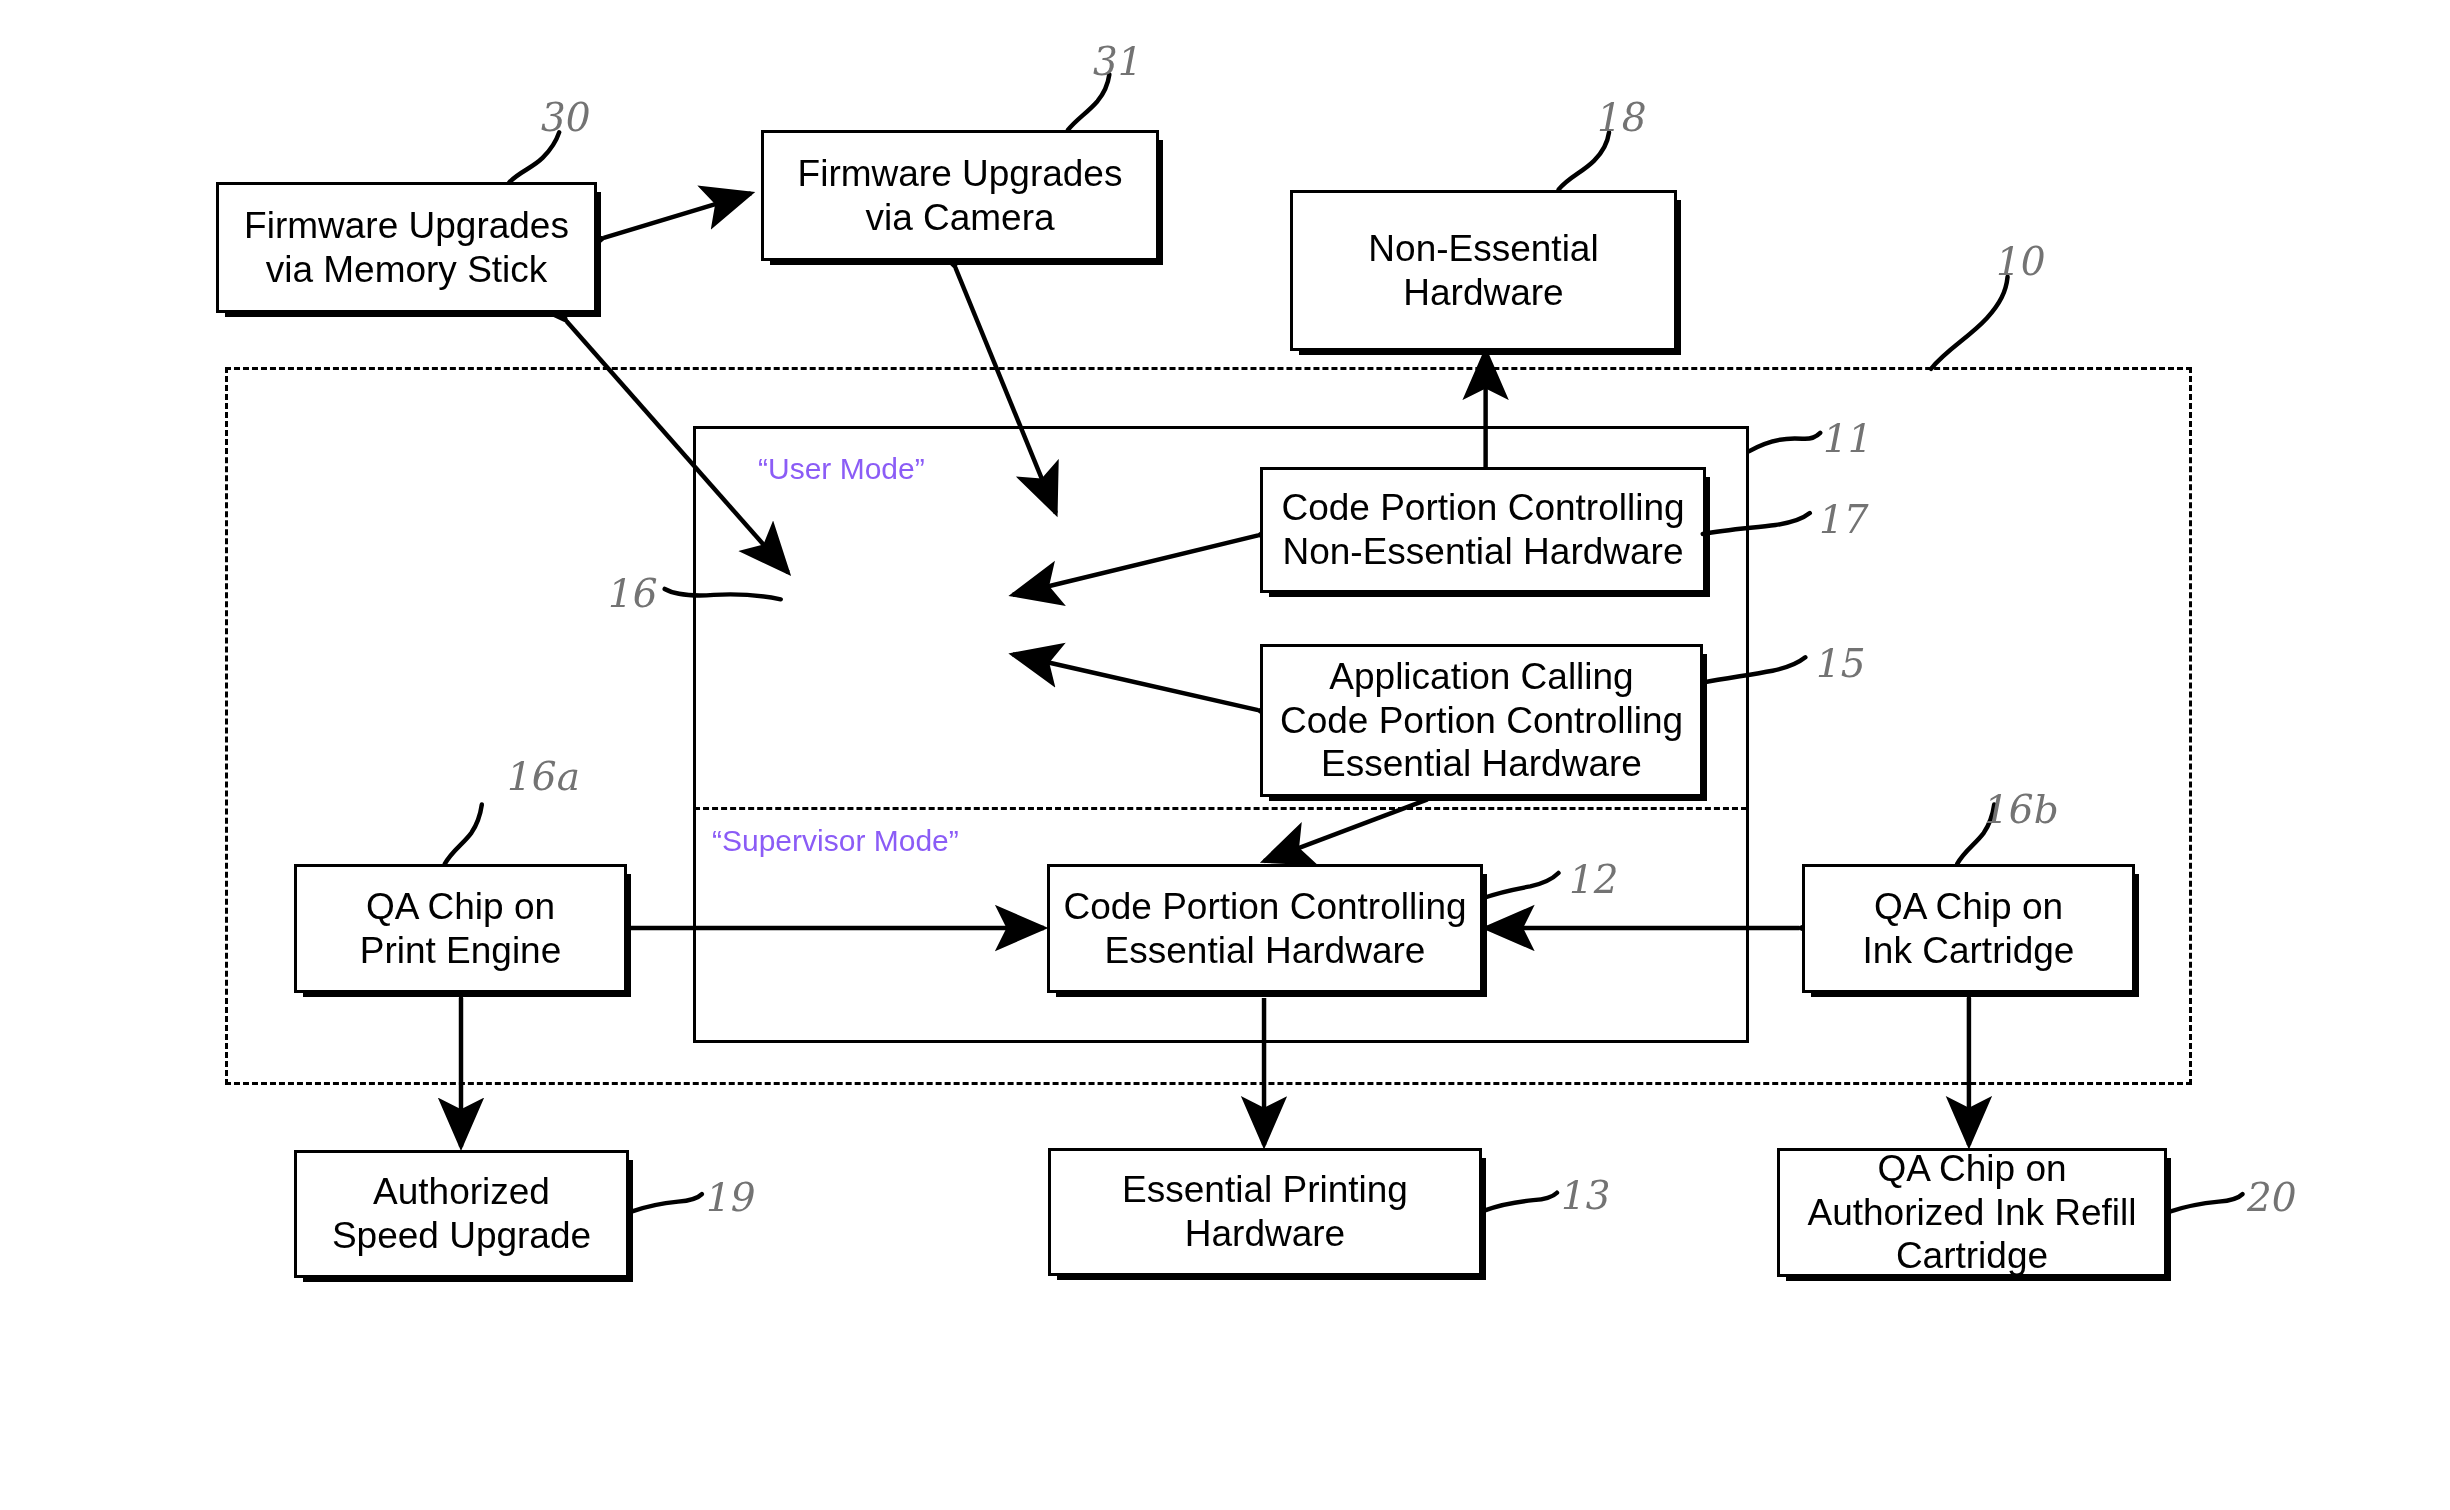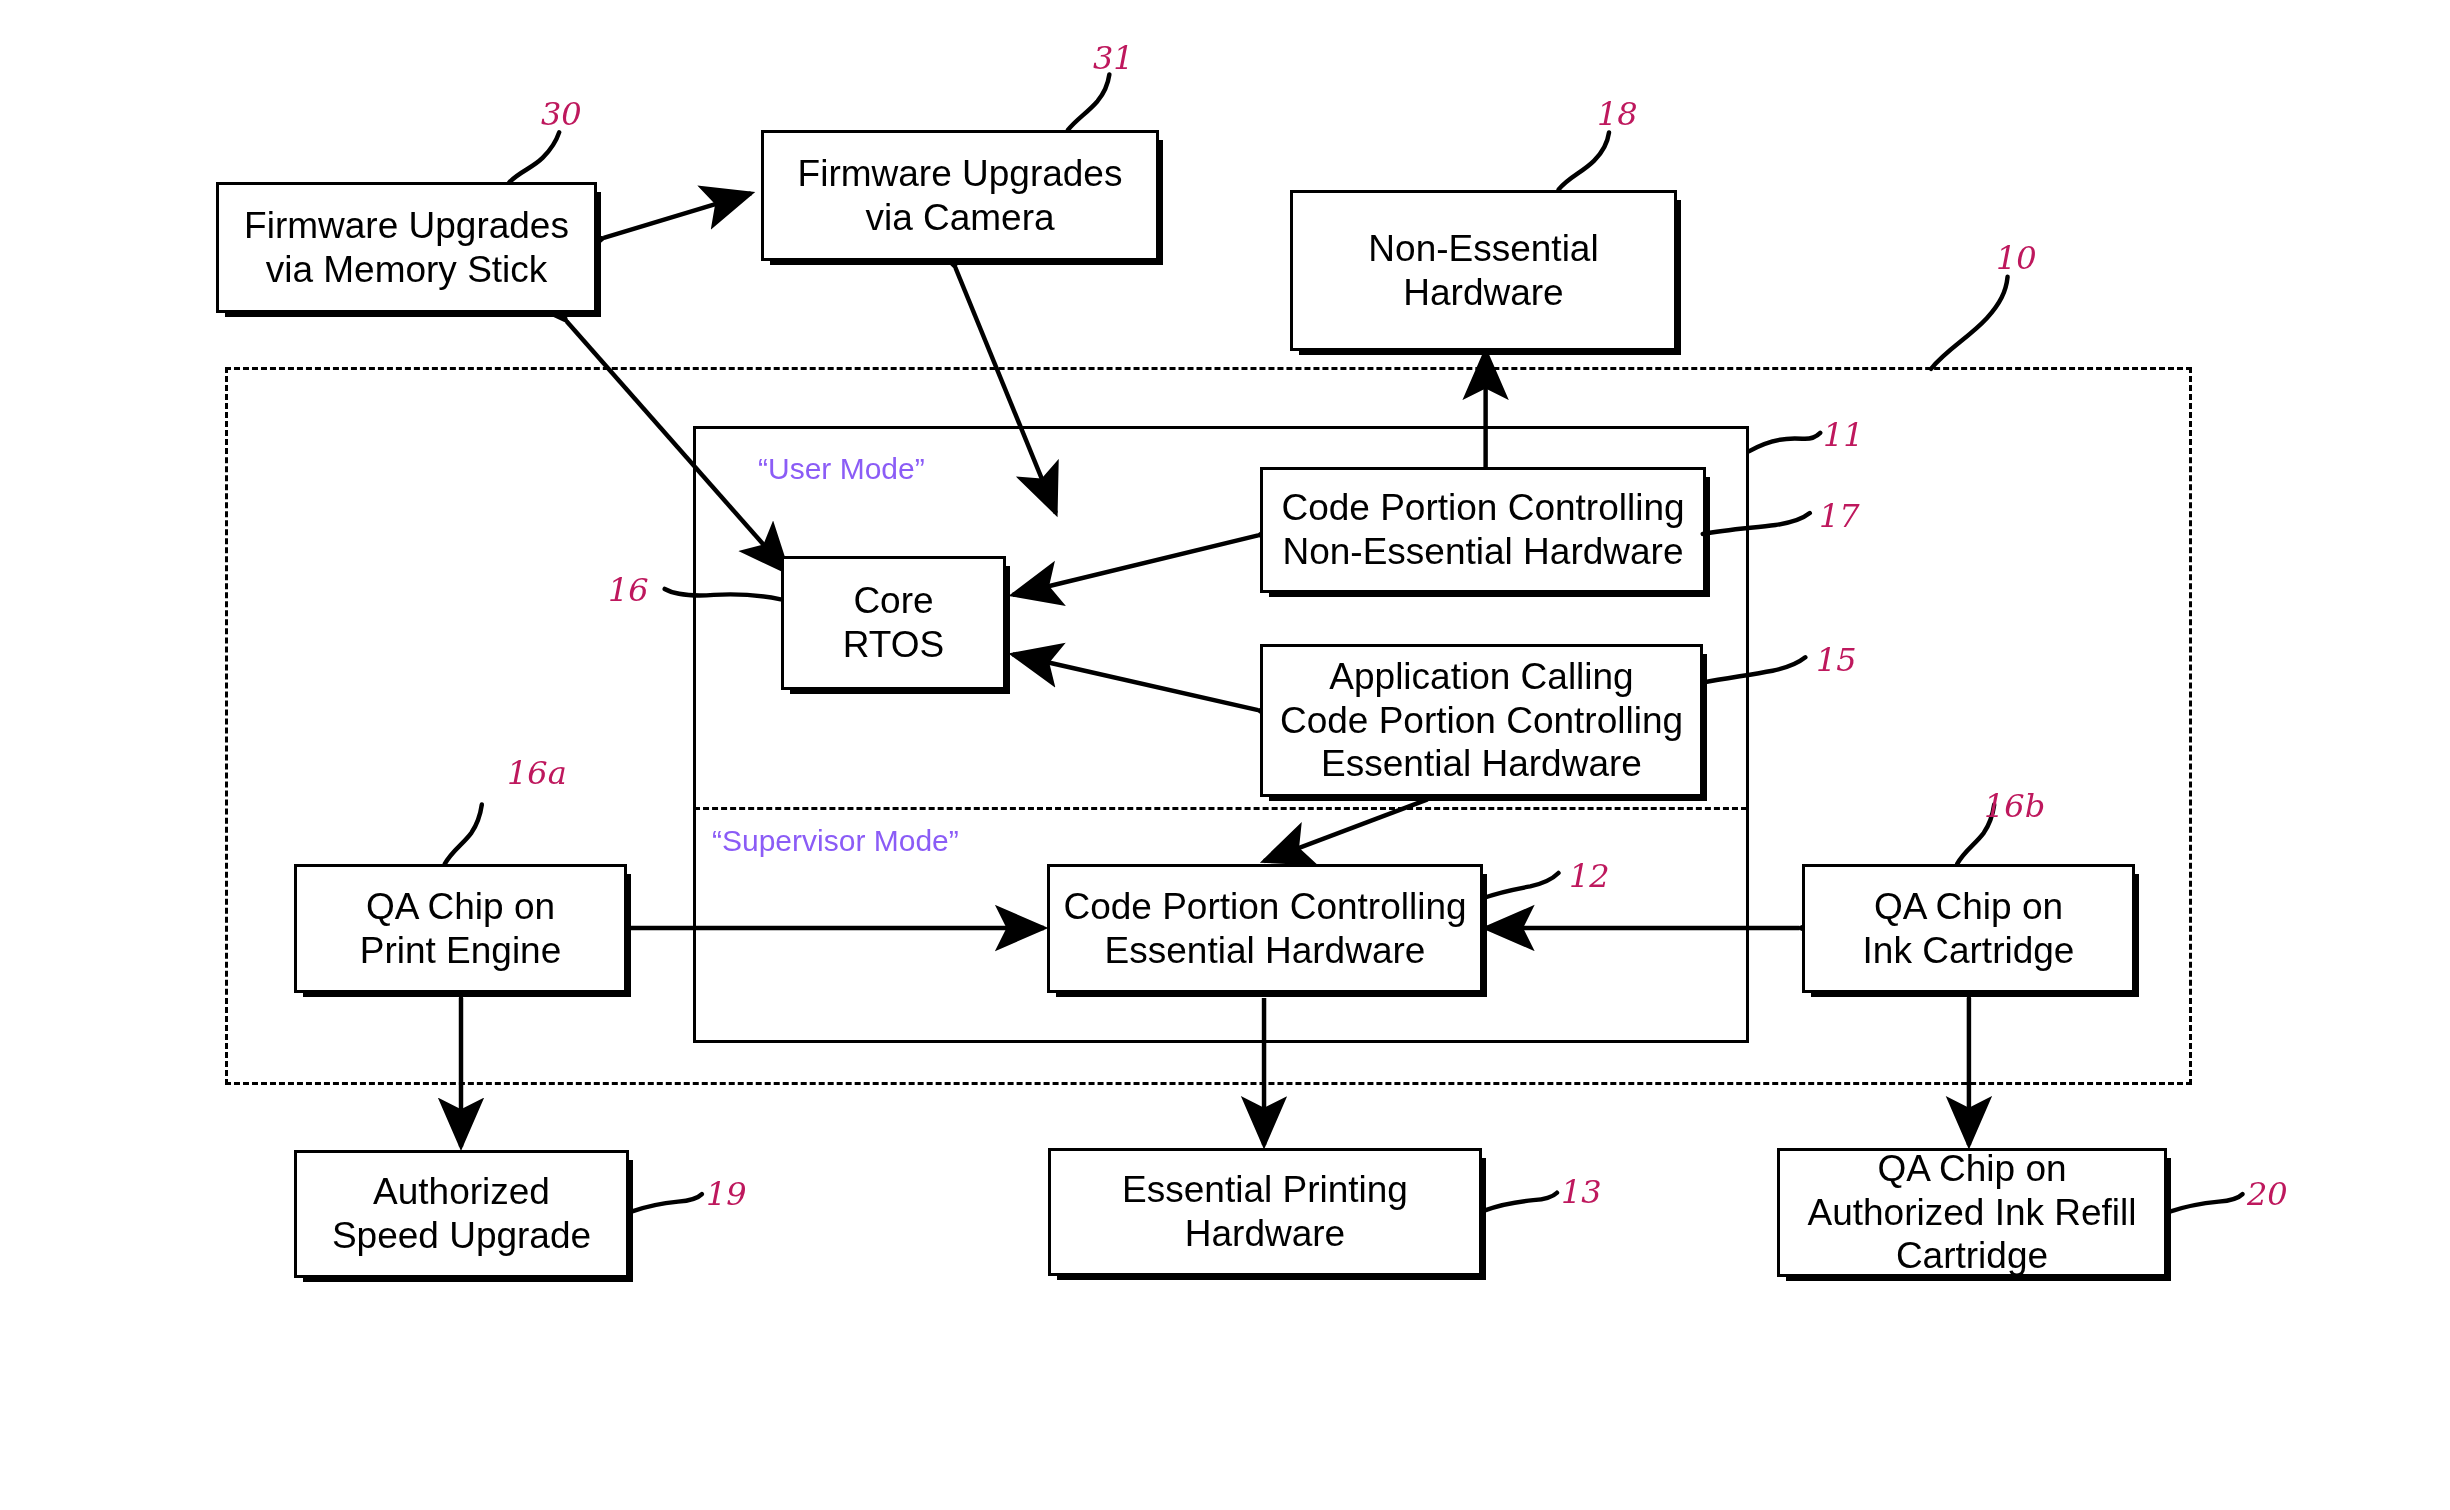--- a/index.html
+++ b/index.html
@@ -74,22 +74,22 @@
     color: #8b5cf6;
     white-space: nowrap;
     z-index: 5;
   }
 
   
   .ref {
     position: absolute;
     font-family: "DejaVu Serif", serif;
     font-style: italic;
-    font-size: 32px;
-    color: #be185d;
+    font-size: 39px;
+    color: #737373;
     white-space: nowrap;
     z-index: 6;
   }
 
   
   #wires {
     position: absolute;
     left: 0;
     top: 0;
     width: 2450px;
@@ -171,24 +171,20 @@
   <div class="node" style="left:1290px; top:190px; width:387px; height:161px;">
     <span class="label">Non-Essential
 Hardware</span>
   </div>
 
   <div class="node" style="left:1260px; top:467px; width:446px; height:126px;">
     <span class="label">Code Portion Controlling
 Non-Essential Hardware</span>
   </div>
 
-  <div class="node" style="left:781px; top:556px; width:225px; height:134px;">
-    <span class="label">Core
-RTOS</span>
-  </div>
 
   <div class="node" style="left:1260px; top:644px; width:443px; height:153px;">
     <span class="label">Application Calling
 Code Portion Controlling
 Essential Hardware</span>
   </div>
 
   <div class="node" style="left:1047px; top:864px; width:436px; height:129px;">
     <span class="label">Code Portion Controlling
 Essential Hardware</span>

